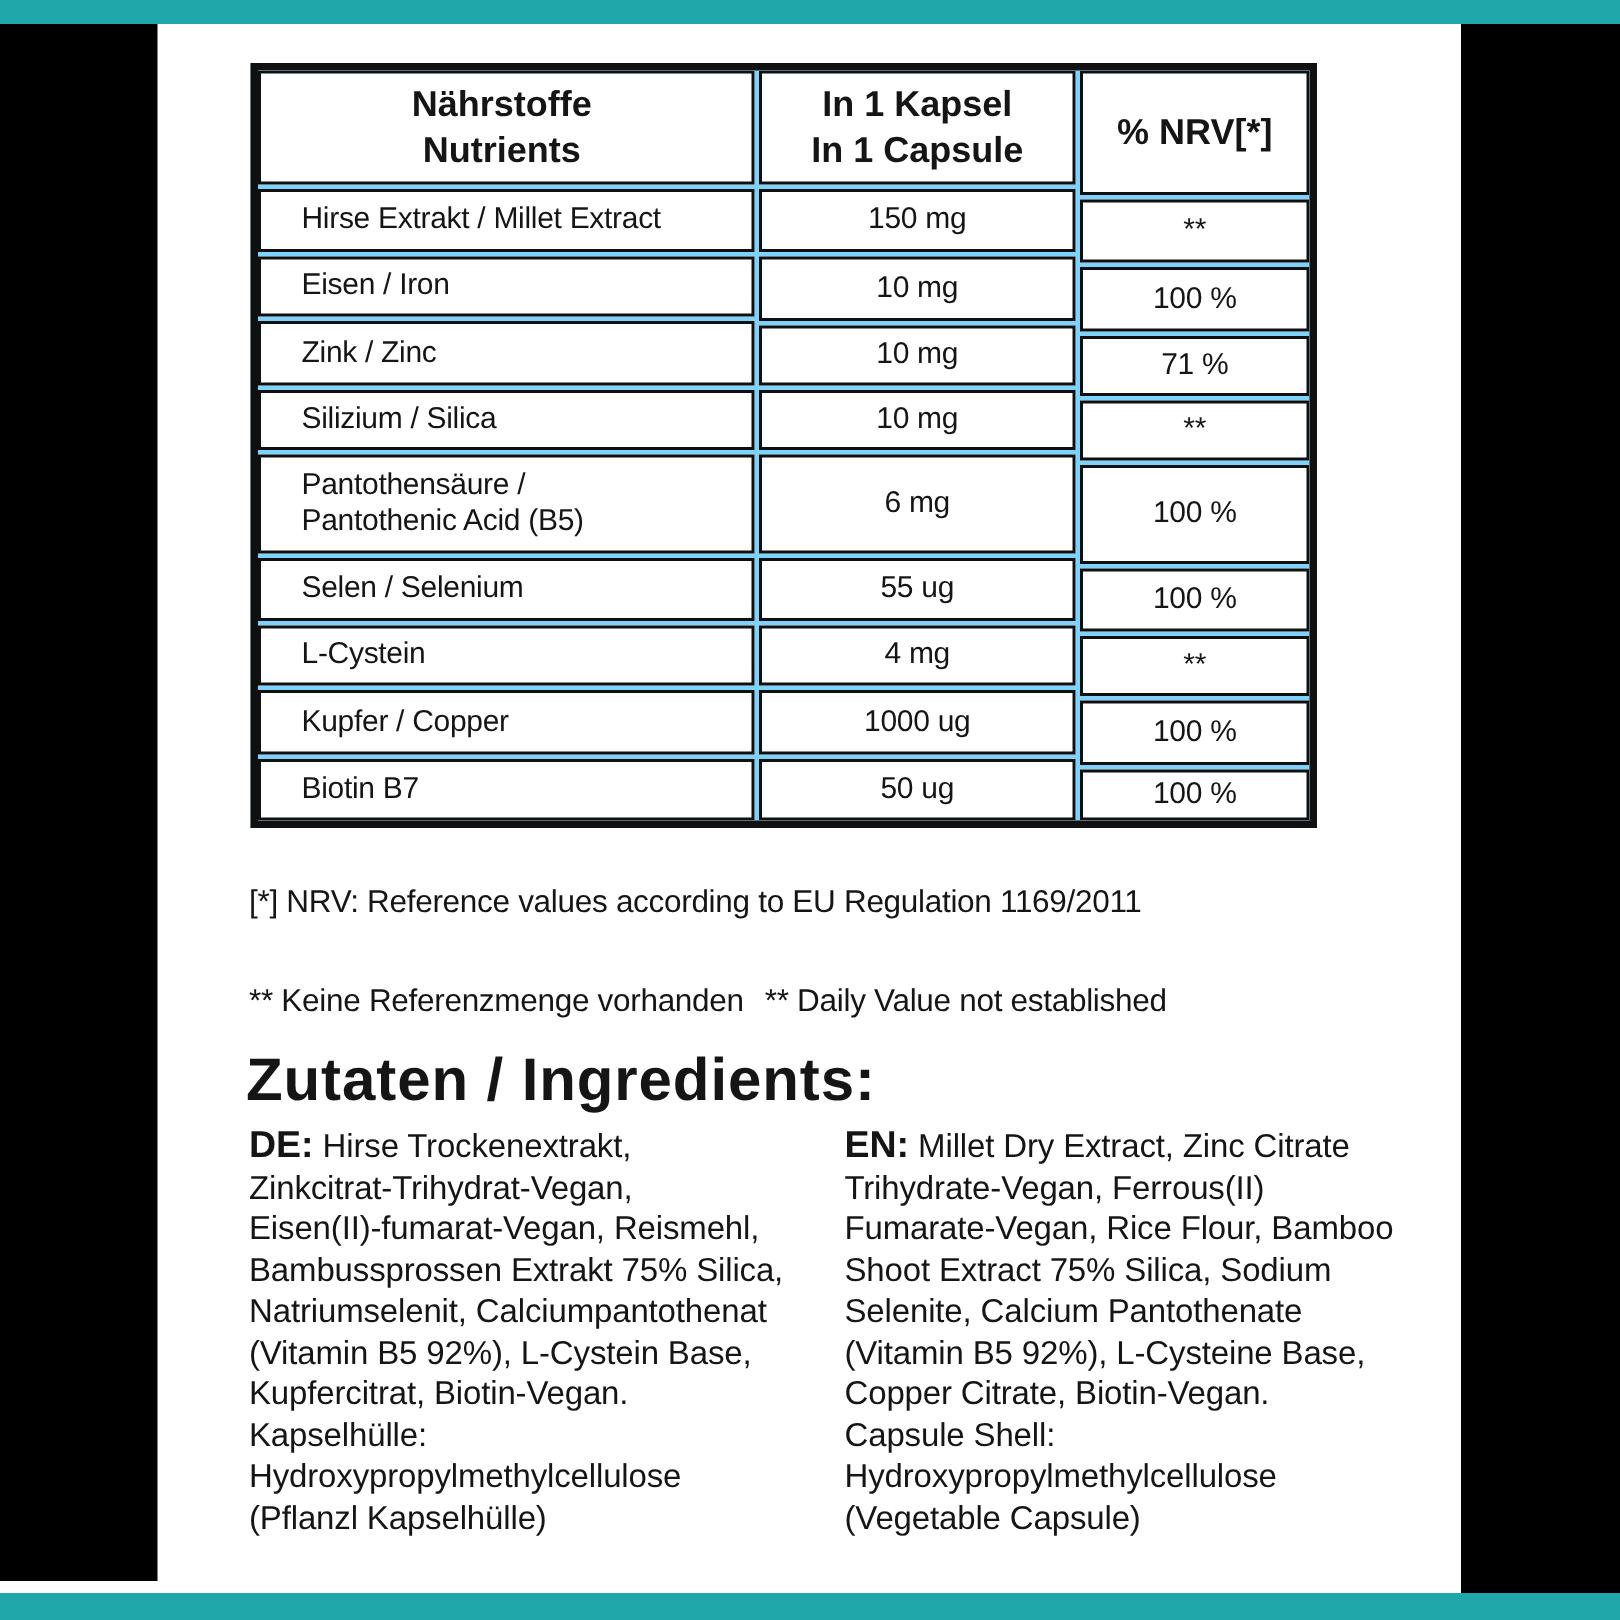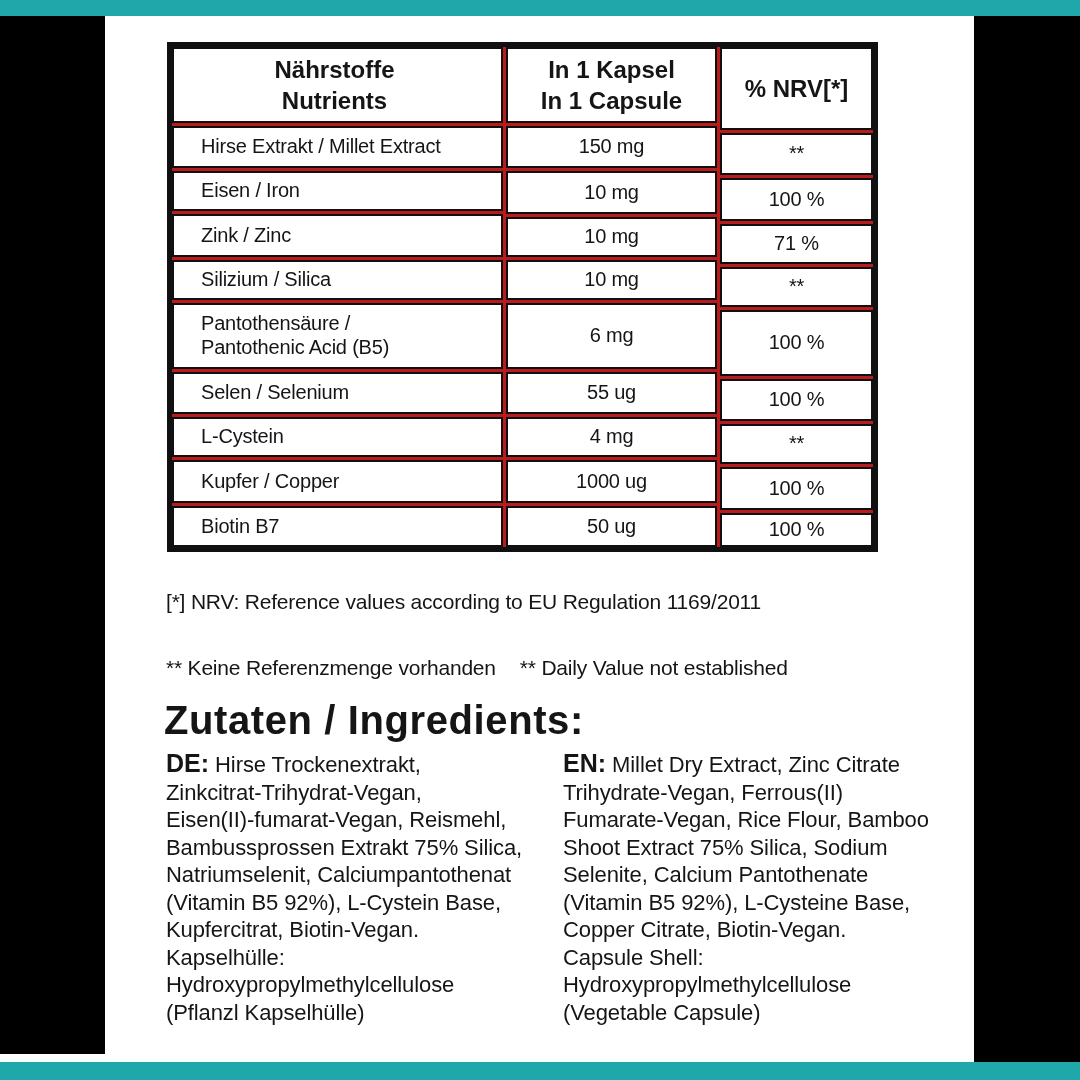--- a/index.html
+++ b/index.html
@@ -9,21 +9,21 @@
   }
   
   .bar-top    { position:absolute; left:0; top:0;      width:1080px; height:16px; background:#20a7aa; }
   .bar-bottom { position:absolute; left:0; top:1062px; width:1080px; height:18px; background:#20a7aa; }
   .side-left  { position:absolute; left:0;    top:16px; width:105px; height:1038px; background:#000; }
   .side-right { position:absolute; left:974px; top:16px; width:106px; height:1046px; background:#000; }
 
   
   .ntable {
     position:absolute; left:167px; top:42px; width:711px;
-    border:5px solid #101010; background:#b91c1c; box-sizing:border-box;
+    border:5px solid #101010; background:#7dd3fc; box-sizing:border-box;
     display:flex; gap:3px; overflow:hidden;
   }
   .ncol { display:flex; flex-direction:column; gap:3px; }
   .ncol-names   { width:331px; }
   .ncol-amounts { width:211px; }
   .ncol-nrv     { flex:1; }
   .ncell {
     box-sizing:border-box; border:2px solid #101010; background:#fff;
     display:flex; align-items:center; justify-content:center;
     font-size:20px; line-height:1.18; white-space:pre-line; text-align:center;
@@ -35,21 +35,21 @@
   .rh0{height:76px}.rh1{height:42px}.rh2{height:43px}.rh3{height:40px}.rh4{height:40px}
   .rh5{height:66px}.rh6{height:42px}.rh7{height:40px}.rh8{height:43px}.rh9{height:41px}
   
   .ncol-nrv .rh0{height:83px}
   .ncol-nrv .rh9{height:34px}
 
   
   .footnotes { position:absolute; left:166px; top:589px; font-size:21px; line-height:26px; letter-spacing:-0.2px; }
   .footnotes p { margin:0; }
   .noref { position:absolute; left:166px; top:656px; font-size:21px; letter-spacing:-0.2px; }
-  .noref .second { margin-left:24px; }
+  .noref .second { margin-left:14px; }
 
   
   .ing-heading {
     position:absolute; left:164px; top:698px; margin:0;
     font-size:40px; font-weight:bold; letter-spacing:0.6px;
   }
   .ing-cols { position:absolute; left:166px; top:750px; width:806px; display:flex; }
   .ing { margin:0; font-size:22px; line-height:27.5px; white-space:pre-line; letter-spacing:-0.1px; }
   .ing-de { width:397px; }
   .ing-en { width:409px; }

